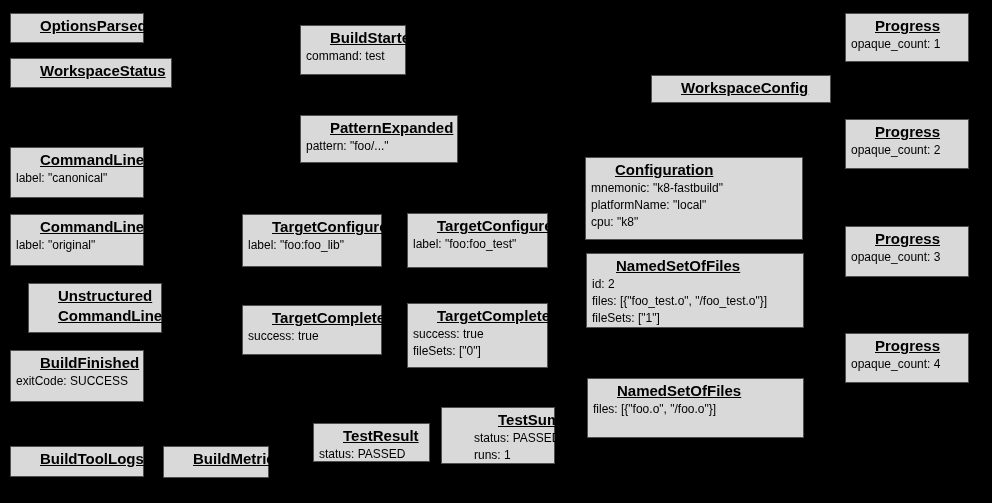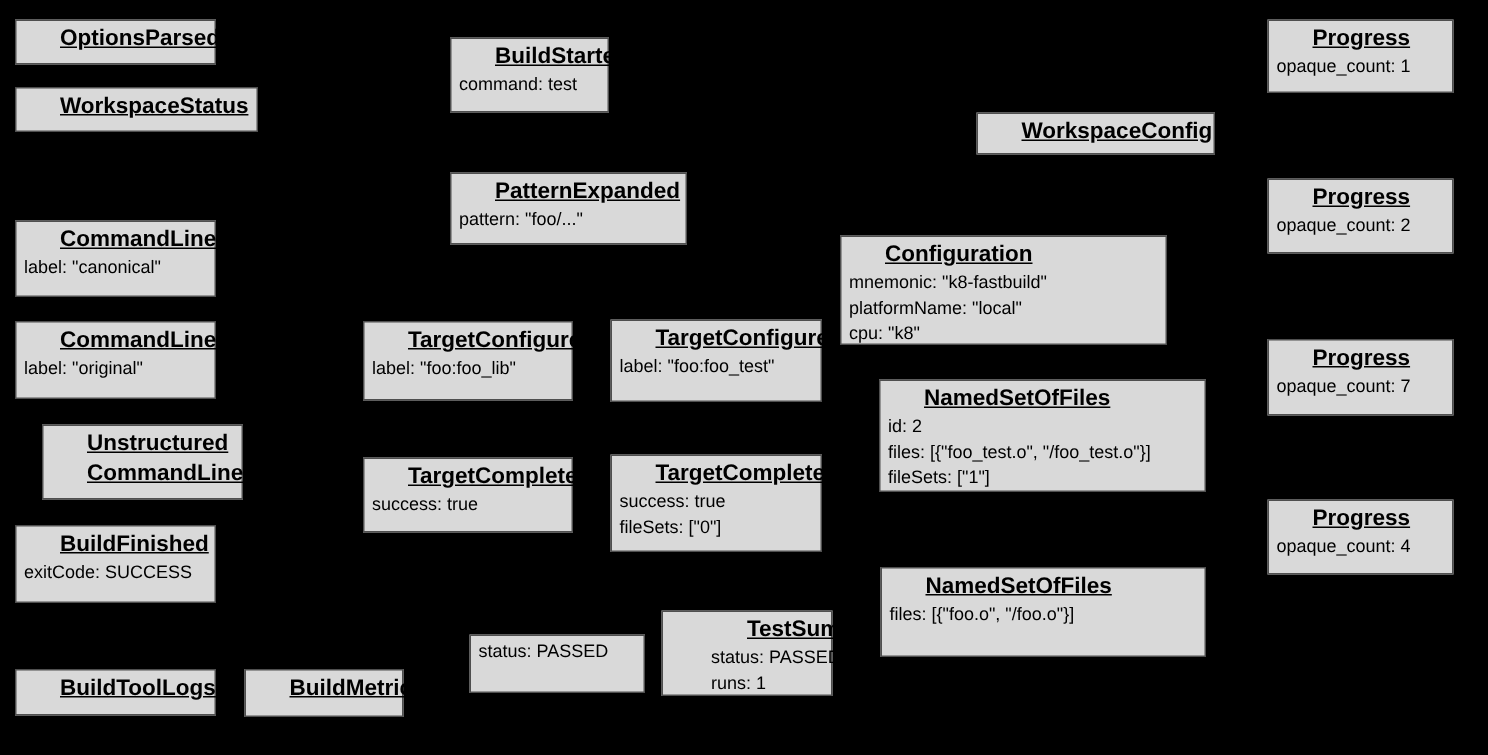--- a/index.html
+++ b/index.html
@@ -101,34 +101,35 @@
     <div class="node-line">success: true</div>
   </div>
 
   <div class="node" style="left:407px; top:303px; width:141px; height:65px;">
     <div class="node-title">TargetComplete</div>
     <div class="node-line">success: true</div>
     <div class="node-line">fileSets: ["0"]</div>
   </div>
 
   <div class="node" style="left:313px; top:423px; width:117px; height:39px;">
+    <div class="node-title">TestResult</div>
     <div class="node-line">status: PASSED</div>
   </div>
 
   <div class="node" style="left:441px; top:407px; width:114px; height:57px;padding-left:32px;">
     <div class="node-title">TestSummary</div>
     <div class="node-line">status: PASSED</div>
     <div class="node-line">runs: 1</div>
   </div>
 
-  <div class="node" style="left:651px; top:75px; width:159px; height:28px;">
+  <div class="node" style="left:651px; top:75px; width:180px; height:28px;">
     <div class="node-title">WorkspaceConfig</div>
   </div>
 
-  <div class="node" style="left:560px; top:157px; width:218px; height:73px;">
+  <div class="node" style="left:585px; top:157px; width:218px; height:83px;">
     <div class="node-title">Configuration</div>
     <div class="node-line">mnemonic: "k8-fastbuild"</div>
     <div class="node-line">platformName: "local"</div>
     <div class="node-line">cpu: "k8"</div>
   </div>
 
   <div class="node" style="left:586px; top:253px; width:218px; height:75px;">
     <div class="node-title">NamedSetOfFiles</div>
     <div class="node-line">id: 2</div>
     <div class="node-line">files: [{"foo_test.o", "/foo_test.o"}]</div>
@@ -145,21 +146,21 @@
     <div class="node-line">opaque_count: 1</div>
   </div>
 
   <div class="node" style="left:845px; top:119px; width:124px; height:50px;">
     <div class="node-title">Progress</div>
     <div class="node-line">opaque_count: 2</div>
   </div>
 
   <div class="node" style="left:845px; top:226px; width:124px; height:51px;">
     <div class="node-title">Progress</div>
-    <div class="node-line">opaque_count: 7</div>
+    <div class="node-line">opaque_count: 3</div>
   </div>
 
   <div class="node" style="left:845px; top:333px; width:124px; height:50px;">
     <div class="node-title">Progress</div>
     <div class="node-line">opaque_count: 4</div>
   </div>
 
 </div>
 
 </body></html>

